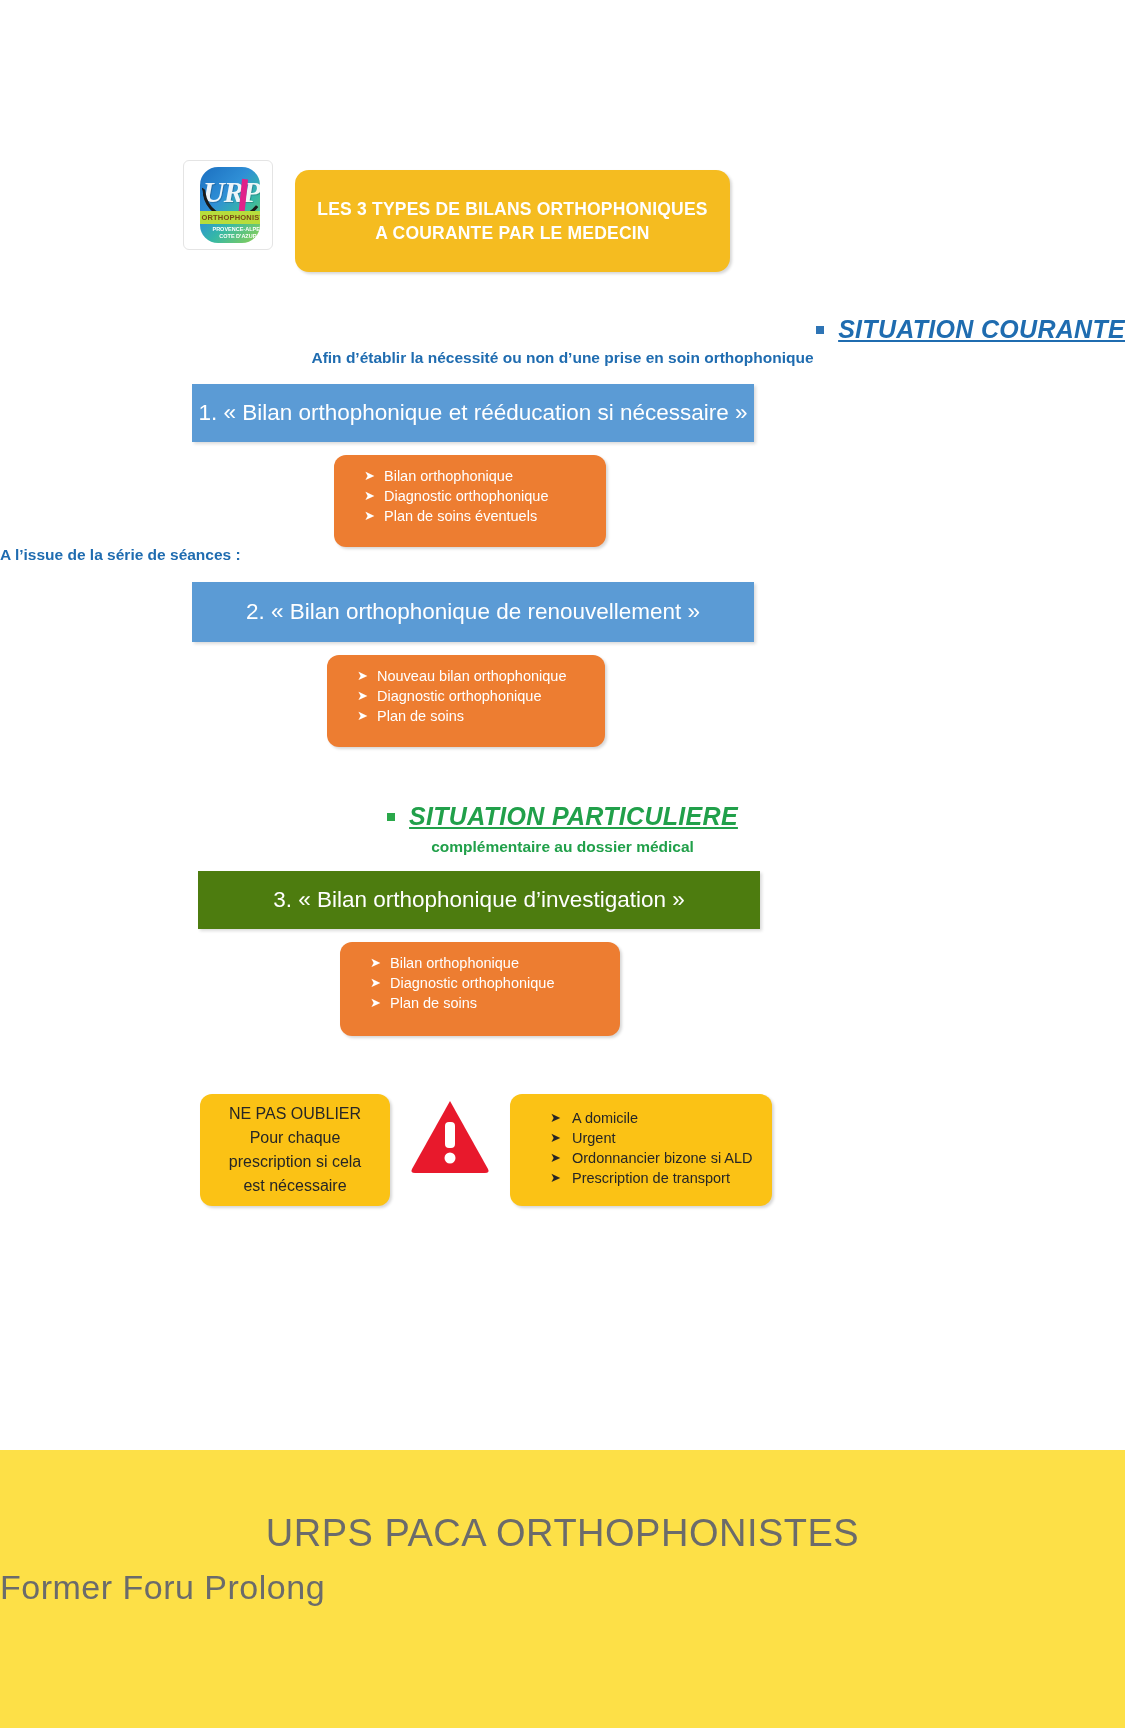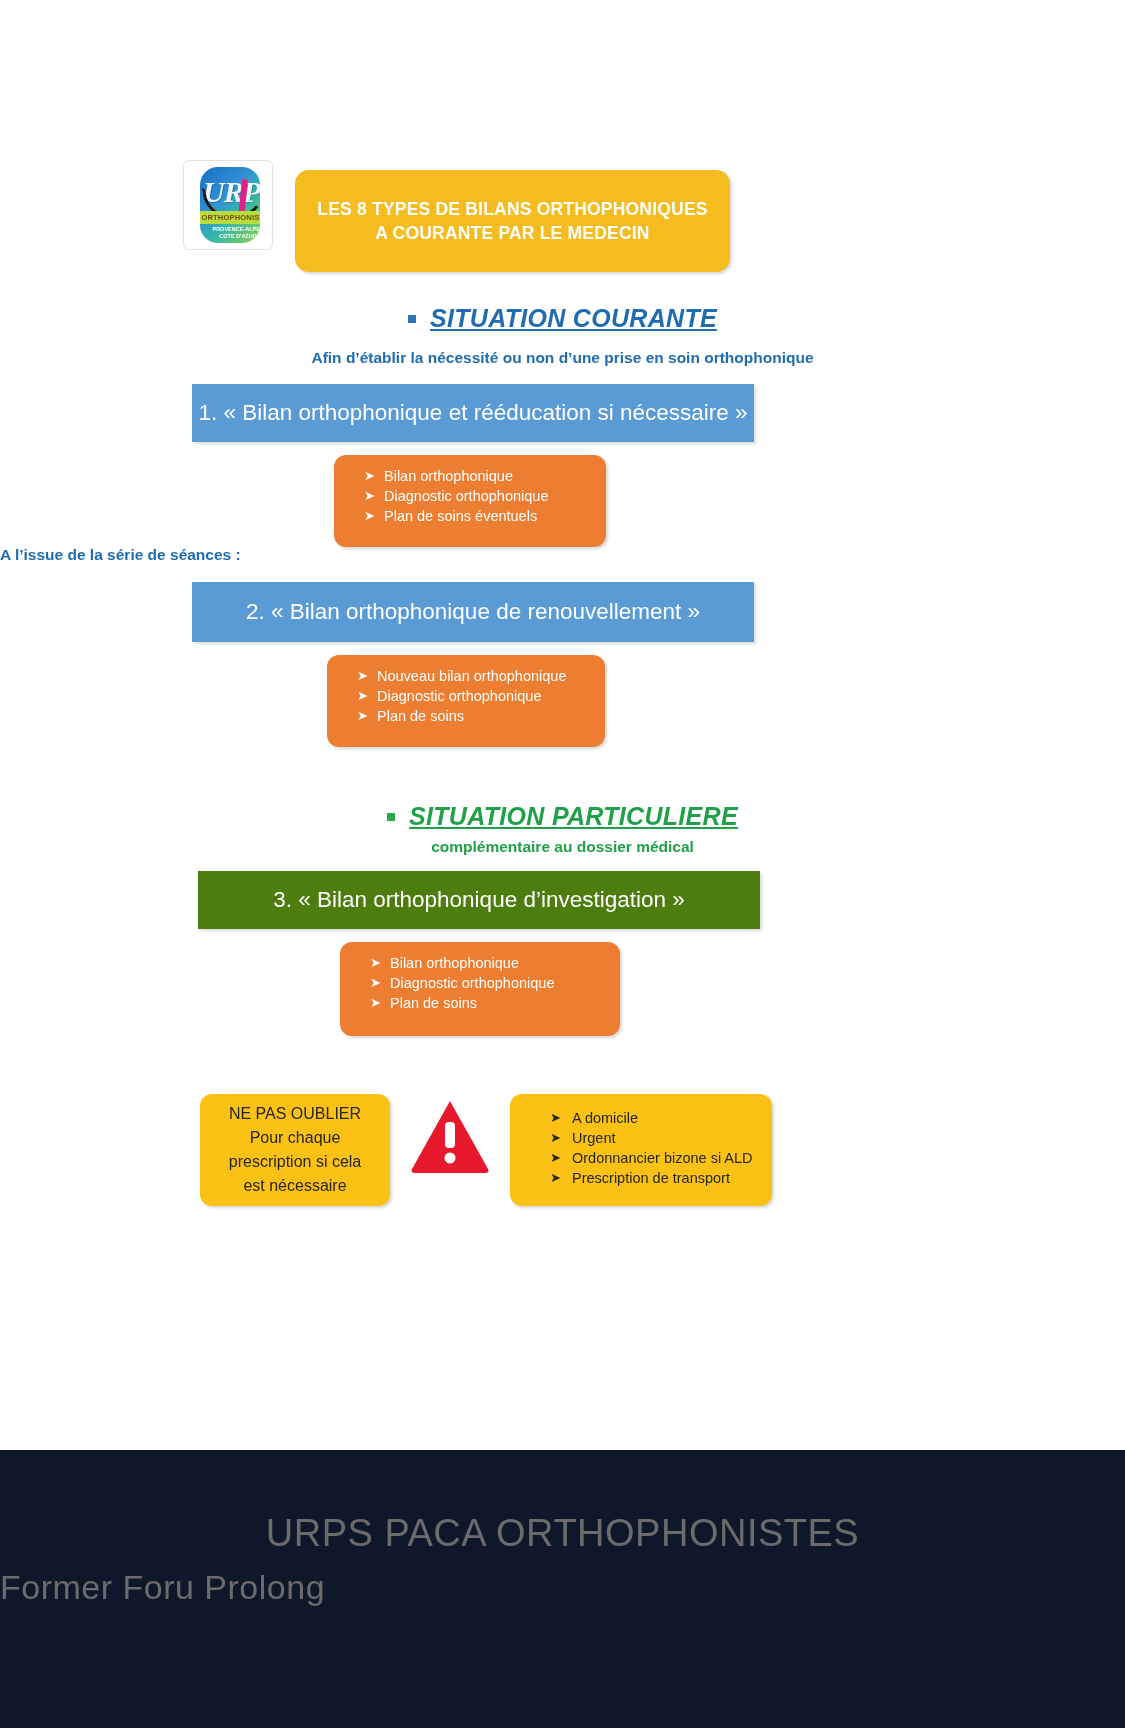--- a/index.html
+++ b/index.html
@@ -286,21 +286,21 @@
     height: 76px;
   }
 
   
   .footer {
     position: absolute;
     left: 0;
     top: 1450px;
     width: 1125px;
     height: 278px;
-    background: #0f172a;
+    background: #fde047;
   }
   .footer-title {
     position: absolute;
     left: 0;
     top: 62px;
     width: 1125px;
     text-align: center;
     color: #6b6b6b;
     font-size: 38px;
     letter-spacing: 0.5px;
@@ -330,26 +330,26 @@
         <div class="logo-pink"></div>
         <div class="logo-band">ORTHOPHONISTES</div>
         <div class="logo-sub">
           <span>PROVENCE-ALPES</span><br>
           <span>COTE D'AZUR</span>
         </div>
       </div>
     </div>
 
     <div class="title-box">
-      <div class="title-line">LES 8 TYPES DE BILANS ORTHOPHONIQUES</div>
+      <div class="title-line">LES 3 TYPES DE BILANS ORTHOPHONIQUES</div>
       <div class="title-line">A COURANTE PAR LE MEDECIN</div>
     </div>
   </div>
 
-  <div class="section-head" style="top:304px;">
+  <div class="section-head" style="top:315px;text-align:right;">
     <span class="bullet-sq sq-blue"></span><span class="sec-title blue">SITUATION COURANTE</span>
   </div>
 
   <div class="sec-sub blue" style="top:347px;">Afin d’établir la nécessité ou non d’une prise en soin orthophonique</div>
 
   <div class="bar blue" style="left:192px; top:384px; width:562px; height:58px;">
     <span>1. « Bilan orthophonique et rééducation si nécessaire »</span>
   </div>
 
   <div class="orange-box" style="left:334px; top:455px; width:272px; height:70px;">

